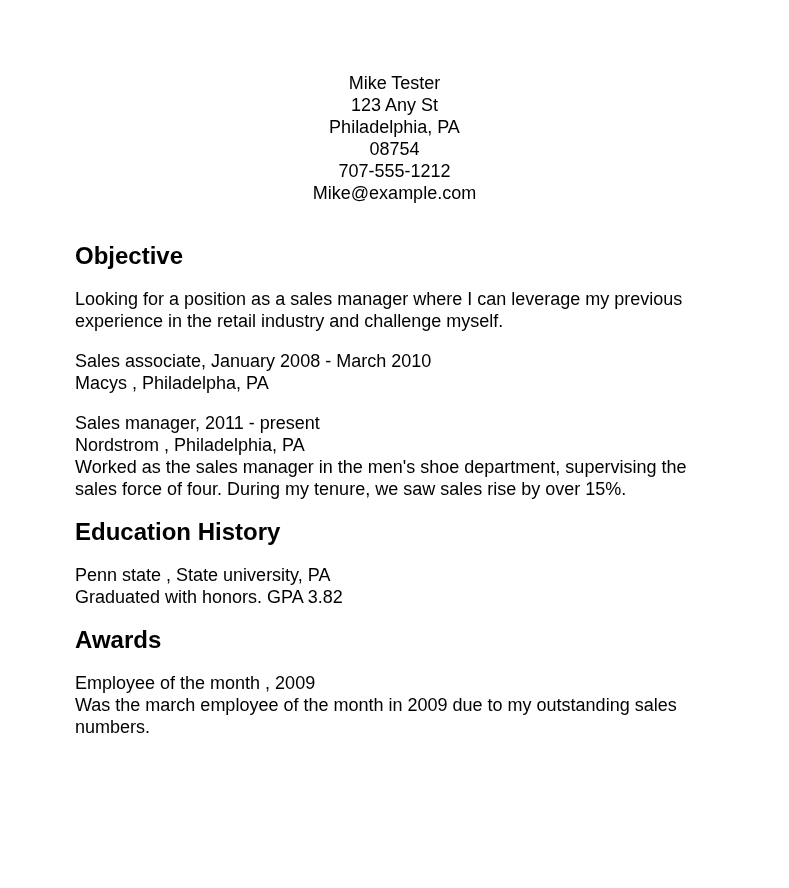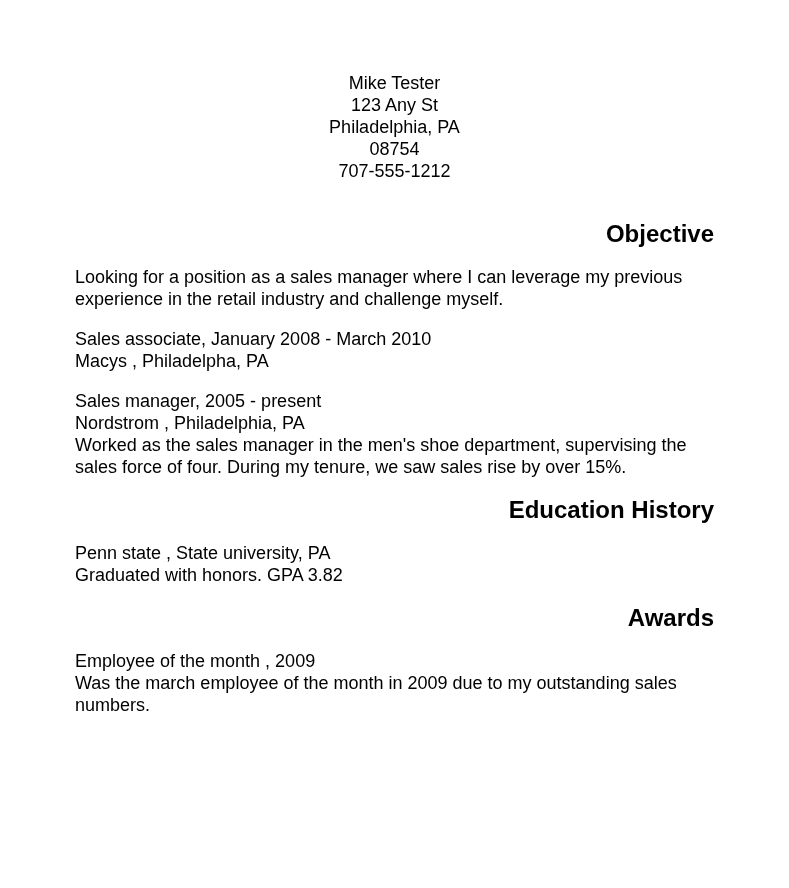--- a/index.html
+++ b/index.html
@@ -23,55 +23,56 @@
     text-align: center;
     margin-bottom: 38px;
   }
   .contact div {
     line-height: 22px;
   }
   h2 {
     font-size: 24px;
     line-height: 28px;
     font-weight: bold;
-    text-align: right;
+    text-align: left;
     margin: 18px 0 14px 0;
   }
   .block {
     margin: 18px 0 18px 0;
   }
   .block div {
     line-height: 22px;
   }
 </style>
 </head>
 <body>
 
 <div class="page">
 
   <div class="contact">
     <div>Mike Tester</div>
     <div>123 Any St</div>
     <div>Philadelphia, PA</div>
     <div>08754</div>
     <div>707-555-1212</div>
+    <div>Mike@example.com</div>
   </div>
 
   <section>
     <h2>Objective</h2>
     <div class="block">Looking for a position as a sales manager where I can leverage my previous experience in the retail industry and challenge myself.</div>
   </section>
 
   <section>
     <div class="block">
       <div>Sales associate, January 2008 - March 2010</div>
       <div>Macys , Philadelpha, PA</div>
     </div>
     <div class="block">
-      <div>Sales manager, 2005 - present</div>
+      <div>Sales manager, 2011 - present</div>
       <div>Nordstrom , Philadelphia, PA</div>
       <div>Worked as the sales manager in the men's shoe department, supervising the sales force of four. During my tenure, we saw sales rise by over 15%.</div>
     </div>
   </section>
 
   <section>
     <h2>Education History</h2>
     <div class="block">
       <div>Penn state , State university, PA</div>
       <div>Graduated with honors. GPA 3.82</div>

